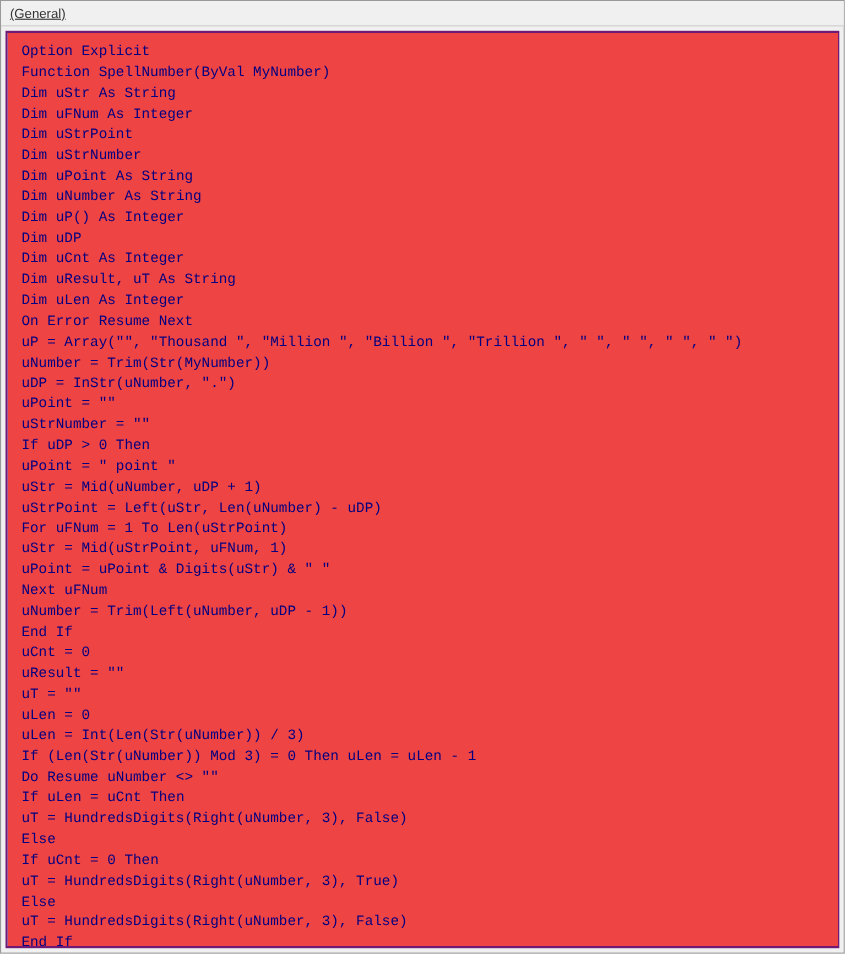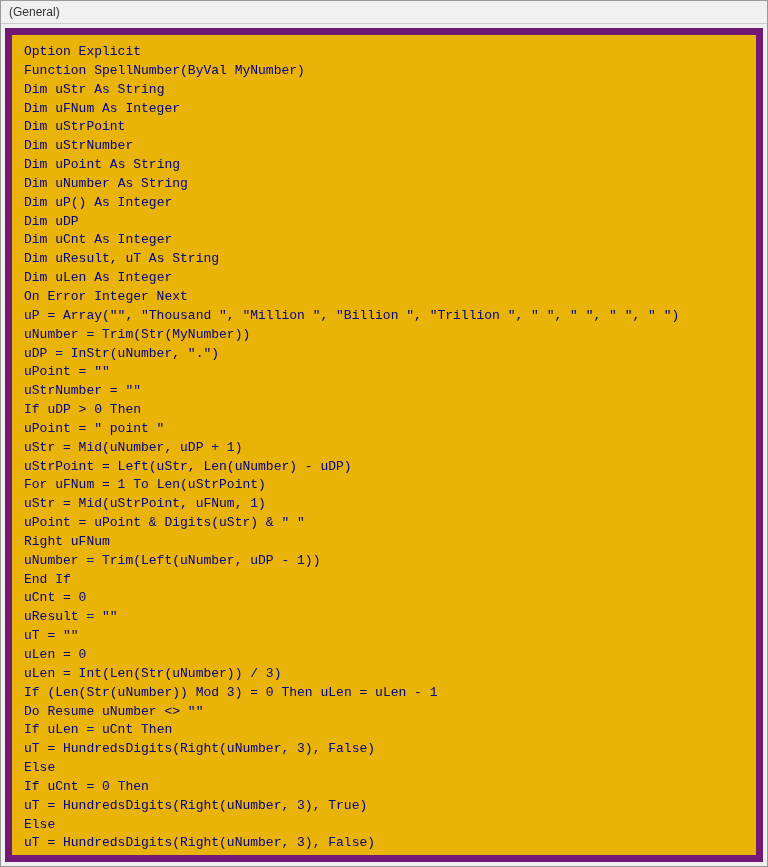--- a/index.html
+++ b/index.html
@@ -26,26 +26,27 @@
       flex-direction: column;
     }
 
     .title-bar {
       background: #f0f0f0;
       border-bottom: 1px solid #ccc;
       padding: 4px 8px;
       font-size: 12px;
       color: #333;
       font-family: Arial, sans-serif;
+      text-decoration: underline;
     }
 
     .code-container {
       flex: 1;
-      background: #eab308;
-      border: 7px solid #701a75;
+      background: #ef4444;
+      border: 2px solid #701a75;
       margin: 4px;
       overflow: auto;
       padding: 8px 12px;
     }
 
     .code-block {
       white-space: pre;
       font-family: 'Courier New', Courier, monospace;
       font-size: 13px;
       line-height: 1.45;
@@ -66,34 +67,34 @@
 <span style="color:#000080">Dim</span> uFNum <span style="color:#000080">As Integer</span>
 <span style="color:#000080">Dim</span> uStrPoint
 <span style="color:#000080">Dim</span> uStrNumber
 <span style="color:#000080">Dim</span> uPoint <span style="color:#000080">As String</span>
 <span style="color:#000080">Dim</span> uNumber <span style="color:#000080">As String</span>
 <span style="color:#000080">Dim</span> uP() <span style="color:#000080">As Integer</span>
 <span style="color:#000080">Dim</span> uDP
 <span style="color:#000080">Dim</span> uCnt <span style="color:#000080">As Integer</span>
 <span style="color:#000080">Dim</span> uResult, uT <span style="color:#000080">As String</span>
 <span style="color:#000080">Dim</span> uLen <span style="color:#000080">As Integer</span>
-<span style="color:#000080">On Error Integer Next</span>
+<span style="color:#000080">On Error Resume Next</span>
 uP = Array("", "Thousand ", "Million ", "Billion ", "Trillion ", " ", " ", " ", " ")
 uNumber = Trim(Str(MyNumber))
 uDP = InStr(uNumber, ".")
 uPoint = ""
 uStrNumber = ""
 <span style="color:#000080">If</span> uDP &gt; 0 <span style="color:#000080">Then</span>
 uPoint = " point "
 uStr = Mid(uNumber, uDP + 1)
 uStrPoint = Left(uStr, Len(uNumber) - uDP)
 <span style="color:#000080">For</span> uFNum = 1 <span style="color:#000080">To</span> Len(uStrPoint)
 uStr = Mid(uStrPoint, uFNum, 1)
 uPoint = uPoint &amp; Digits(uStr) &amp; " "
-<span style="color:#000080">Right</span> uFNum
+<span style="color:#000080">Next</span> uFNum
 uNumber = Trim(Left(uNumber, uDP - 1))
 <span style="color:#000080">End If</span>
 uCnt = 0
 uResult = ""
 uT = ""
 uLen = 0
 uLen = Int(Len(Str(uNumber)) / 3)
 <span style="color:#000080">If</span> (Len(Str(uNumber)) Mod 3) = 0 <span style="color:#000080">Then</span> uLen = uLen - 1
 <span style="color:#000080">Do Resume</span> uNumber &lt;&gt; ""
 <span style="color:#000080">If</span> uLen = uCnt <span style="color:#000080">Then</span>

